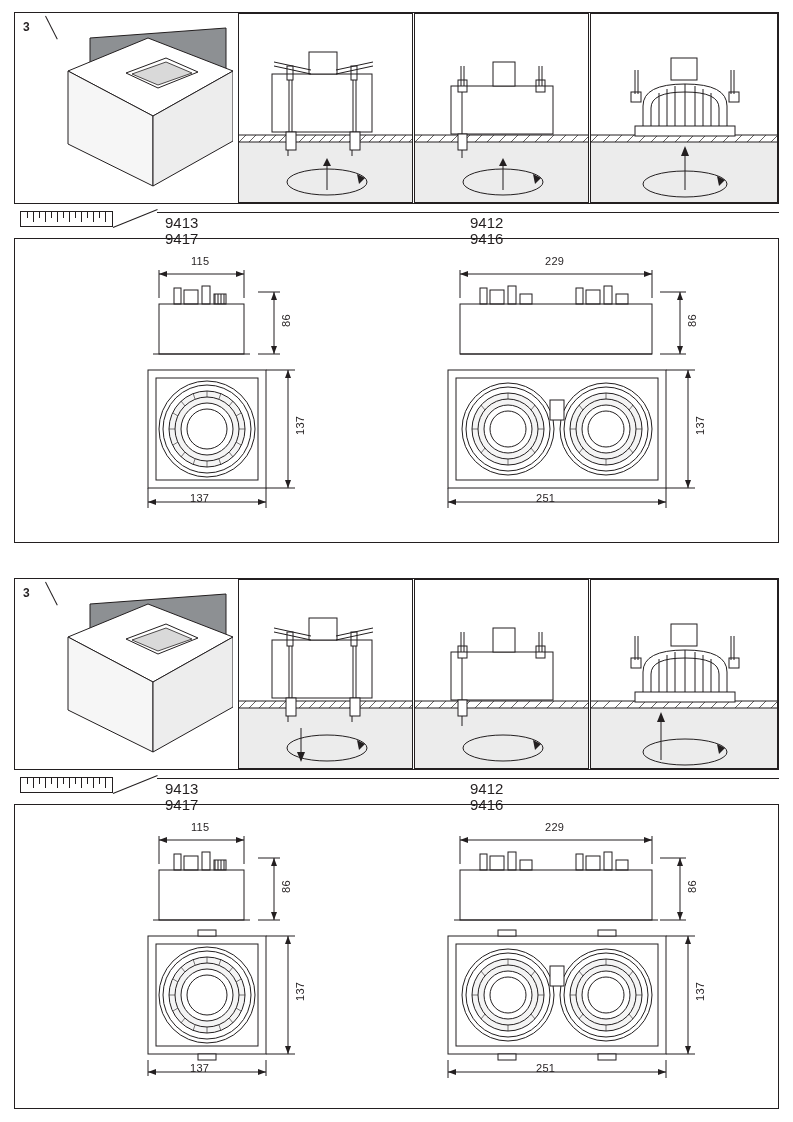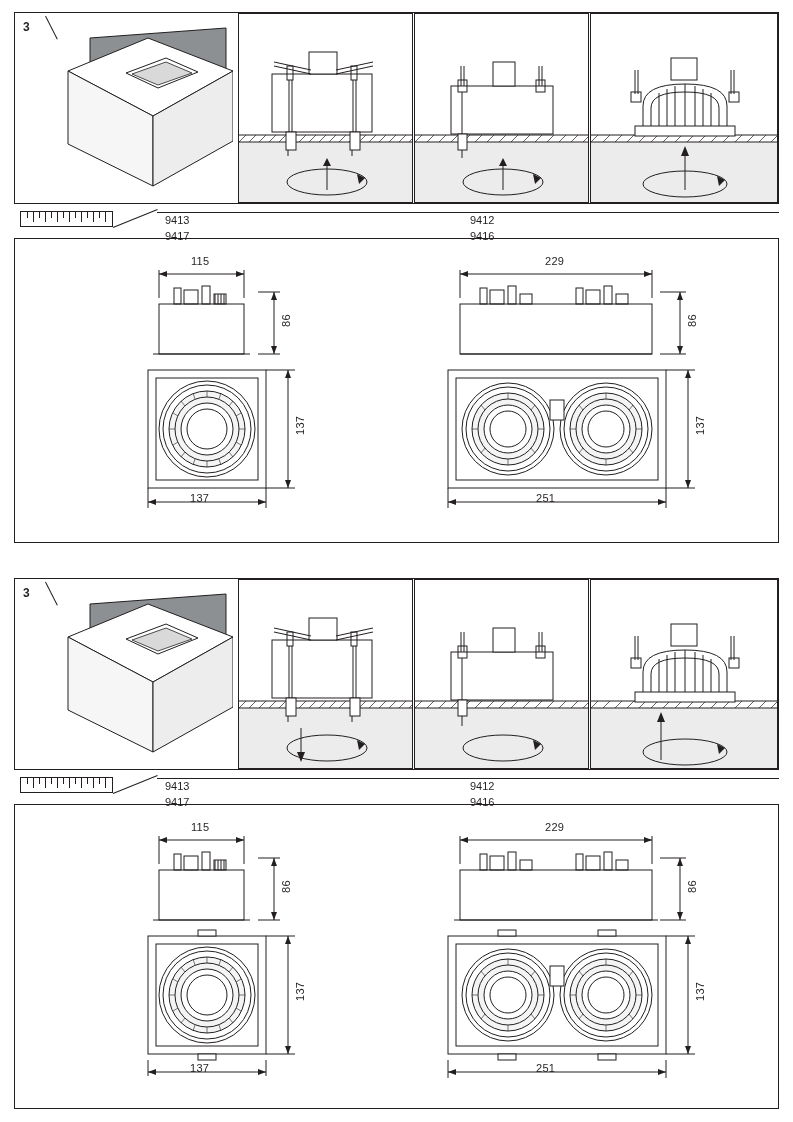--- a/index.html
+++ b/index.html
@@ -18,21 +18,21 @@
 
   
   .cell{position:absolute;border:1px solid #231f20;box-sizing:border-box;overflow:hidden;background:#fff;}
 
   
   .ln{position:absolute;background:#231f20;}
 
   
   .dim{position:absolute;font-size:11px;color:#231f20;letter-spacing:.3px;}
   .dim.v{transform:rotate(-90deg);transform-origin:left top;}
-  .code{position:absolute;font-size:11px;color:#231f20;}
+  .code{position:absolute;font-size:15px;color:#231f20;}
 
   
   .ruler{position:absolute;border:1px solid #231f20;background:#fff;box-sizing:border-box;}
   .ruler i{position:absolute;width:1px;background:#231f20;top:0;}
   .rulerslant{position:absolute;height:1px;background:#231f20;transform-origin:left center;}
 
   svg{display:block;}
 </style>
 </head>
 <body>

